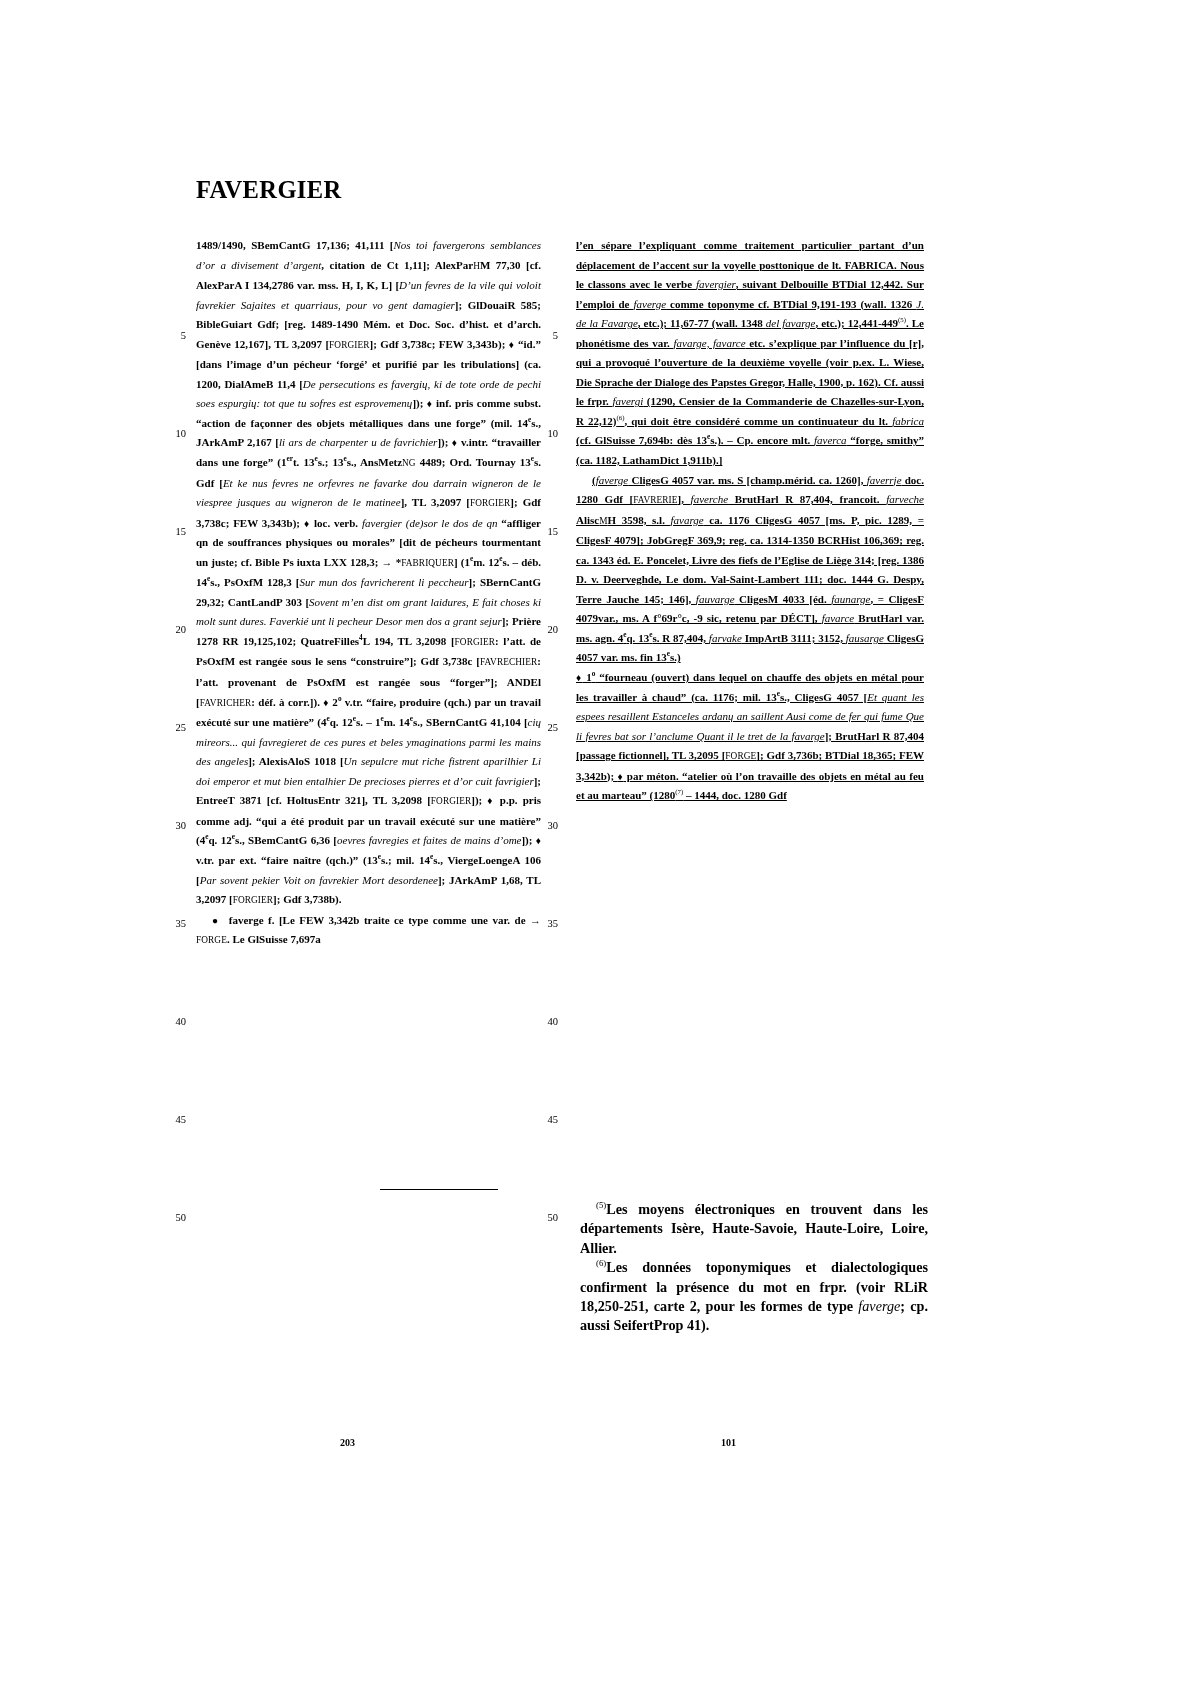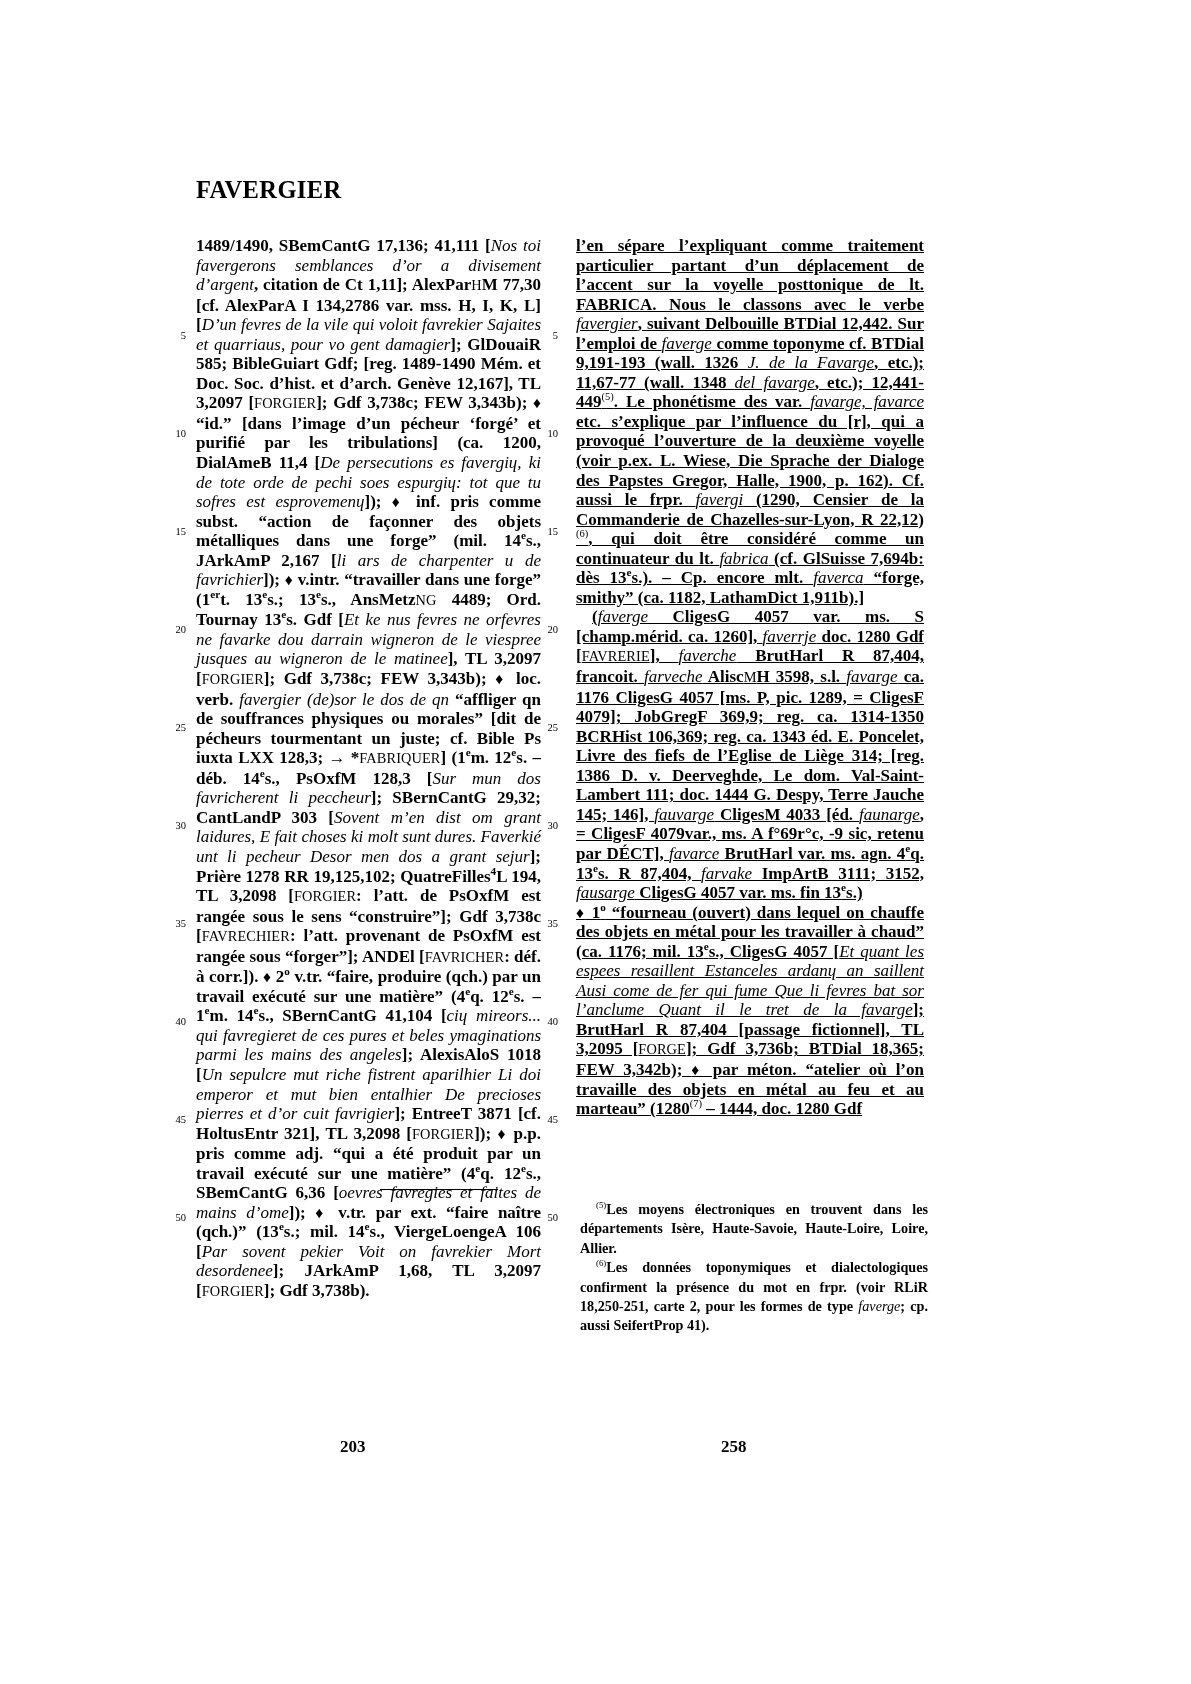--- a/index.html
+++ b/index.html
@@ -33,21 +33,21 @@
   .columns {
     position: absolute;
     left: 196px;
     top: 236px;
     width: 800px;
   }
   .col {
     position: absolute;
     top: 0;
     width: 345px;
-    font-size: 17px;
+    font-size: 11px;
     line-height: 19.55px;
     text-align: justify;
     text-justify: inter-word;
     font-weight: bold;
     hyphens: none;
   }
   .col-left  { left: 0px; }
   .col-right { left: 380px; width: 348px; text-decoration: underline; }
 
   
@@ -106,21 +106,21 @@
 
   .pagenums {
     position: absolute;
     left: 196px;
     top: 1437px;
     width: 800px;
     height: 22px;
   }
   .pagenum {
     position: absolute;
-    font-size: 17px;
+    font-size: 10px;
     font-weight: bold;
     top: 0;
   }
   .pn-left  { left: 144px; }
   .pn-right { left: 525px; }
 </style>
 </head>
 <body>
 
 <div class="page">
@@ -152,20 +152,21 @@
       <span style="top:683px">35</span>
       <span style="top:781px">40</span>
       <span style="top:879px">45</span>
       <span style="top:977px">50</span>
     </div>
 
     <div class="col col-left">
 
       <p><span>1489/1490, SBemCantG 17,136; 41,111 [<i>Nos toi favergerons semblances d’or a divisement d’argent</i>, citation de Ct 1,11]; AlexPar<span class="sc">h</span>M 77,30 [cf. AlexParA I 134,2786 var. mss. H, I, K, L] [<i>D’un fevres de la vile qui voloit favrekier Sajaites et quarriaus, pour vo gent damagier</i>]; GlDouaiR 585; BibleGuiart Gdf; [reg. 1489-1490 Mém. et Doc. Soc. d’hist. et d’arch. Genève 12,167], TL 3,2097 [<span class="sc">forgier</span>]; Gdf 3,738c; FEW 3,343b); <span class="diamond">♦</span> “id.” [dans l’image d’un pécheur ‘forgé’ et purifié par les tribulations] (ca. 1200, DialAmeB 11,4 [<i>De persecutions es favergiɥ, ki de tote orde de pechi soes espurgiɥ: tot que tu sofres est esprovemenɥ</i>]); <span class="diamond">♦</span> inf. pris comme subst. “action de façonner des objets métalliques dans une forge” (mil. 14<span class="supb">e</span>s., JArkAmP 2,167 [<i>li ars de charpenter u de favrichier</i>]); <span class="diamond">♦</span> v.intr. “travailler dans une forge” (1<span class="supb">er</span>t. 13<span class="supb">e</span>s.; 13<span class="supb">e</span>s., AnsMetz<span class="sc">ng</span> 4489; Ord. Tournay 13<span class="supb">e</span>s. Gdf [<i>Et ke nus fevres ne orfevres ne favarke dou darrain wigneron de le viespree jusques au wigneron de le matinee</i>], TL 3,2097 [<span class="sc">forgier</span>]; Gdf 3,738c; FEW 3,343b); <span class="diamond">♦</span> loc. verb. <i>favergier (de)sor le dos de qn</i> “affliger qn de souffrances physiques ou morales” [dit de pécheurs tourmentant un juste; cf. Bible Ps iuxta LXX 128,3; → *<span class="sc">fabriquer</span>] (1<span class="supb">e</span>m. 12<span class="supb">e</span>s. – déb. 14<span class="supb">e</span>s., PsOxfM 128,3 [<i>Sur mun dos favricherent li peccheur</i>]; SBernCantG 29,32; CantLandP 303 [<i>Sovent m’en dist om grant laidures, E fait choses ki molt sunt dures. Faverkié unt li pecheur Desor men dos a grant sejur</i>]; Prière 1278 RR 19,125,102; QuatreFilles<span class="supb">4</span>L 194, TL 3,2098 [<span class="sc">forgier</span>: l’att. de PsOxfM est rangée sous le sens “construire”]; Gdf 3,738c [<span class="sc">favrechier</span>: l’att. provenant de PsOxfM est rangée sous “forger”]; ANDEl [<span class="sc">favricher</span>: déf. à corr.]). <span class="diamond">♦</span> 2<span class="supb">o</span> v.tr. “faire, produire (qch.) par un travail exécuté sur une matière” (4<span class="supb">e</span>q. 12<span class="supb">e</span>s. – 1<span class="supb">e</span>m. 14<span class="supb">e</span>s., SBernCantG 41,104 [<i>ciɥ mireors... qui favregieret de ces pures et beles ymaginations parmi les mains des angeles</i>]; AlexisAloS 1018 [<i>Un sepulcre mut riche fistrent aparilhier Li doi emperor et mut bien entalhier De precioses pierres et d’or cuit favrigier</i>]; EntreeT 3871 [cf. HoltusEntr 321], TL 3,2098 [<span class="sc">forgier</span>]); <span class="diamond">♦</span> p.p. pris comme adj. “qui a été produit par un travail exécuté sur une matière” (4<span class="supb">e</span>q. 12<span class="supb">e</span>s., SBemCantG 6,36 [<i>oevres favregies et faites de mains d’ome</i>]); <span class="diamond">♦</span> v.tr. par ext. “faire naître (qch.)” (13<span class="supb">e</span>s.; mil. 14<span class="supb">e</span>s., ViergeLoengeA 106 [<i>Par sovent pekier Voit on favrekier Mort desordenee</i>]; JArkAmP 1,68, TL 3,2097 [<span class="sc">forgier</span>]; Gdf 3,738b).</span></p>
 
+      <p class="indent"><span class="bullet">●</span>&nbsp; <b>faverge</b> f. [Le FEW 3,342b traite ce type comme une var. de → <span class="sc">forge</span>. Le GlSuisse 7,697a</p>
 
     </div>
 
     <div class="col col-right">
 
       <p>l’en sépare l’expliquant comme traitement particulier partant d’un déplacement de l’accent sur la voyelle posttonique de lt. FABRICA. Nous le classons avec le verbe <i>favergier</i>, suivant Delbouille BTDial 12,442. Sur l’emploi de <i>faverge</i> comme toponyme cf. BTDial 9,191-193 (wall. 1326 <i>J. de la Favarge</i>, etc.); 11,67-77 (wall. 1348 <i>del favarge</i>, etc.); 12,441-449<sup>(5)</sup>. Le phonétisme des var. <i>favarge, favarce</i> etc. s’explique par l’influence du [r], qui a provoqué l’ouverture de la deuxième voyelle (voir p.ex. L. Wiese, Die Sprache der Dialoge des Papstes Gregor, Halle, 1900, p. 162). Cf. aussi le frpr. <i>favergi</i> (1290, Censier de la Commanderie de Chazelles-sur-Lyon, R 22,12)<sup>(6)</sup>, qui doit être considéré comme un continuateur du lt. <i>fabrica</i> (cf. GlSuisse 7,694b: dès 13<span class="supb">e</span>s.). – Cp. encore mlt. <i>faverca</i> “forge, smithy” (ca. 1182, LathamDict 1,911b).]</p>
 
       <p class="indent">(<i>faverge</i> CligesG 4057 var. ms. S [champ.mérid. ca. 1260], <i>faverrje</i> doc. 1280 Gdf [<span class="sc">favrerie</span>], <i>faverche</i> BrutHarl R 87,404, francoit. <i>farveche</i> Alisc<span class="sc">m</span>H 3598, s.l. <i>favarge</i> ca. 1176 CligesG 4057 [ms. P, pic. 1289, = CligesF 4079]; JobGregF 369,9; reg. ca. 1314-1350 BCRHist 106,369; reg. ca. 1343 éd. E. Poncelet, Livre des fiefs de l’Eglise de Liège 314; [reg. 1386 D. v. Deerveghde, Le dom. Val-Saint-Lambert 111; doc. 1444 G. Despy, Terre Jauche 145; 146], <i>fauvarge</i> CligesM 4033 [éd. <i>faunarge</i>, = CligesF 4079var., ms. A f°69r°c, -9 sic, retenu par DÉCT], <i>favarce</i> BrutHarl var. ms. agn. 4<span class="supb">e</span>q. 13<span class="supb">e</span>s. R 87,404, <i>farvake</i> ImpArtB 3111; 3152, <i>fausarge</i> CligesG 4057 var. ms. fin 13<span class="supb">e</span>s.)</p>
 
       <p><span class="diamond">♦</span> 1<span class="supb">o</span> “fourneau (ouvert) dans lequel on chauffe des objets en métal pour les travailler à chaud” (ca. 1176; mil. 13<span class="supb">e</span>s., CligesG 4057 [<i>Et quant les espees resaillent Estanceles ardanɥ an saillent Ausi come de fer qui fume Que li fevres bat sor l’anclume Quant il le tret de la favarge</i>]; BrutHarl R 87,404 [passage fictionnel], TL 3,2095 [<span class="sc">forge</span>]; Gdf 3,736b; BTDial 18,365; FEW 3,342b); <span class="diamond">♦</span> par méton. “atelier où l’on travaille des objets en métal au feu et au marteau” (1280<sup>(7)</sup> – 1444, doc. 1280 Gdf</p>
@@ -175,16 +176,16 @@
 
   <div class="fn-rule"></div>
 
   <div class="footnotes">
     <p><sup>(5)</sup><span>Les moyens électroniques en trouvent dans les départements Isère, Haute-Savoie, Haute-Loire, Loire, Allier.</span></p>
     <p><sup>(6)</sup><span>Les données toponymiques et dialectologiques confirment la présence du mot en frpr. (voir RLiR 18,250-251, carte 2, pour les formes de type <i>faverge</i>; cp. aussi SeifertProp 41).</span></p>
   </div>
 
   <div class="pagenums">
     <span class="pagenum pn-left">203</span>
-    <span class="pagenum pn-right">258</span>
+    <span class="pagenum pn-right">101</span>
   </div>
 
 </div>
 
 </body></html>

